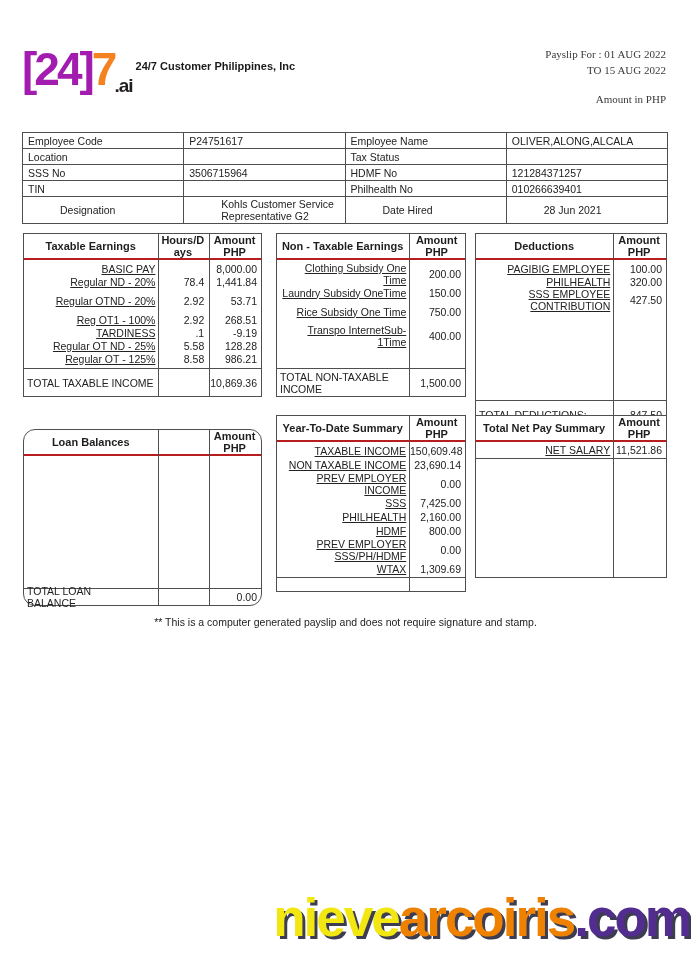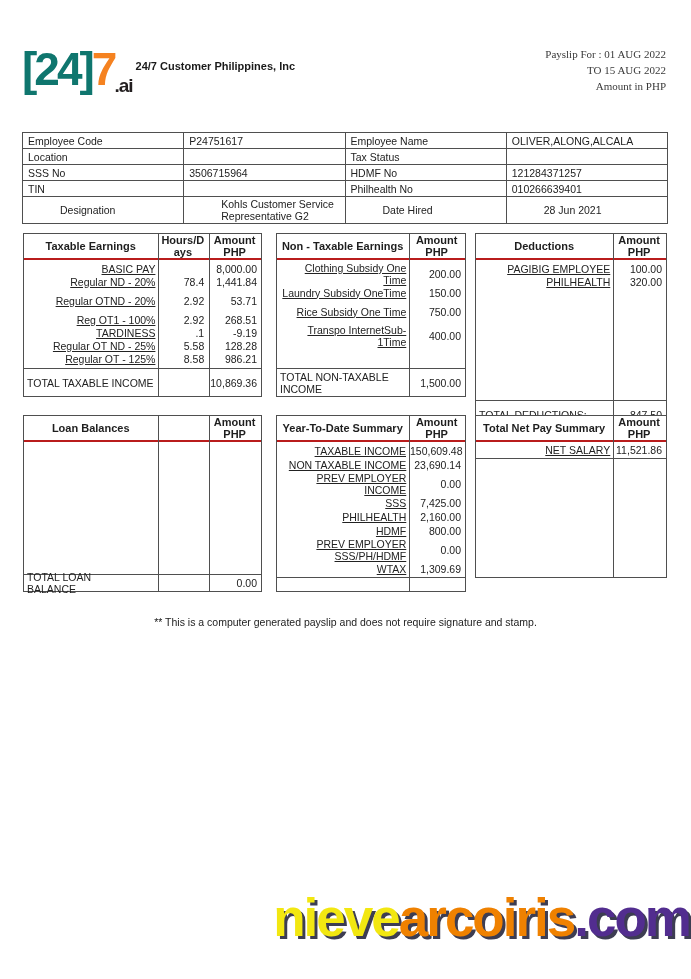--- a/index.html
+++ b/index.html
@@ -6,27 +6,27 @@
   html,body { background:#e8e8e8; }
   body { font-family:"Liberation Sans", sans-serif; }
   .page {
     position:relative; width:691px; height:979px; background:#ffffff;
     margin:0 auto; overflow:hidden; color:#2b2b2b;
   }
 
   
   .logo-row { position:absolute; left:22px; top:46px; display:flex; align-items:flex-start; }
   .logo { display:flex; align-items:flex-end; line-height:1; white-space:nowrap; }
-  .logo .big { font-size:46px; font-weight:700; letter-spacing:-3px; color:#0f766e; }
+  .logo .big { font-size:46px; font-weight:700; letter-spacing:-3px; color:#a21caf; }
   .logo .seven { font-size:46px; font-weight:700; color:#f58220; letter-spacing:-1px; }
   .logo .ai { font-size:19px; font-weight:700; color:#231f20; letter-spacing:-1px; margin-left:-2px; position:relative; top:3px; }
   .company { font-size:11px; font-weight:700; color:#1a1a1a; margin-left:3px; margin-top:14px; white-space:nowrap; }
 
   .header-right { position:absolute; right:25px; top:46px; text-align:right; font-size:11px; color:#3a3a3a; line-height:16px;font-family:Liberation Serif, serif; }
-  .header-right .amount-line { }
+  .header-right .amount-line { margin-top:13px; }
 
   
   table.emp { position:absolute; left:22px; top:132px; width:646px; border-collapse:collapse; }
   table.emp td { border:1px solid #4f4f4f; font-size:10.5px; padding:1px 5px; vertical-align:middle; color:#222; height:16px; }
   table.emp tr.tall td { height:27px;padding-left:37px; }
   table.emp td.c1, table.emp td.c3 { width:25%; }
   table.emp td.c2, table.emp td.c4 { width:25%; }
 
   
   .ptable { position:absolute; border:1px solid #4f4f4f; background:#fff; display:flex; flex-direction:column; }
@@ -48,21 +48,21 @@
   .w2a { width:132px; } .w2b { width:57px; }
   
   .wda { width:137px; } .wdb { width:54px; }
 
   .hours-head { word-break:break-all; padding:0 2px; }
 
   
   #tbl-taxable { left:23px; top:233px; width:239px; height:164px; }
   #tbl-nontax  { left:276px; top:233px; width:190px; height:164px; }
   #tbl-deduct  { left:475px; top:233px; width:192px; height:196px; }
-  #tbl-loans   { left:23px; top:415px; width:239px; height:177px; }
+  #tbl-loans   { left:23px; top:429px; width:239px; height:177px;border-radius:12px; }
   #tbl-ytd     { left:276px; top:415px; width:190px; height:177px; }
   #tbl-netpay  { left:475px; top:415px; width:192px; height:163px; }
 
   #tbl-taxable .ttotal, #tbl-nontax .ttotal, #tbl-deduct .ttotal { height:28px; }
   #tbl-loans .ttotal { height:17px;gap:42px; }
 
   #tbl-ytd .row { min-height:14px; }
   #tbl-ytd .tfoot-empty { height:15px; border-top:1px solid #4f4f4f; }
   #tbl-netpay .row.first { height:17px; border-bottom:1px solid #4f4f4f; }
   #tbl-netpay .tbody { padding-top:0; }
@@ -222,20 +222,24 @@
     </div>
     <div class="tbody">
       <div class="row">
         <div class="lbl wda">PAGIBIG EMPLOYEE</div>
         <div class="num wdb">100.00</div>
       </div>
       <div class="row">
         <div class="lbl wda">PHILHEALTH</div>
         <div class="num wdb">320.00</div>
       </div>
+      <div class="row">
+        <div class="lbl wda">SSS EMPLOYEE CONTRIBUTION</div>
+        <div class="num wdb">427.50</div>
+      </div>
     </div>
     <div class="ttotal">
       <div class="lbl wda">TOTAL DEDUCTIONS:</div>
       <div class="num wdb">847.50</div>
     </div>
   </div>
 
   <div class="ptable" id="tbl-loans">
     <div class="vline" style="left:134px"></div>
     <div class="vline" style="left:185px"></div>

